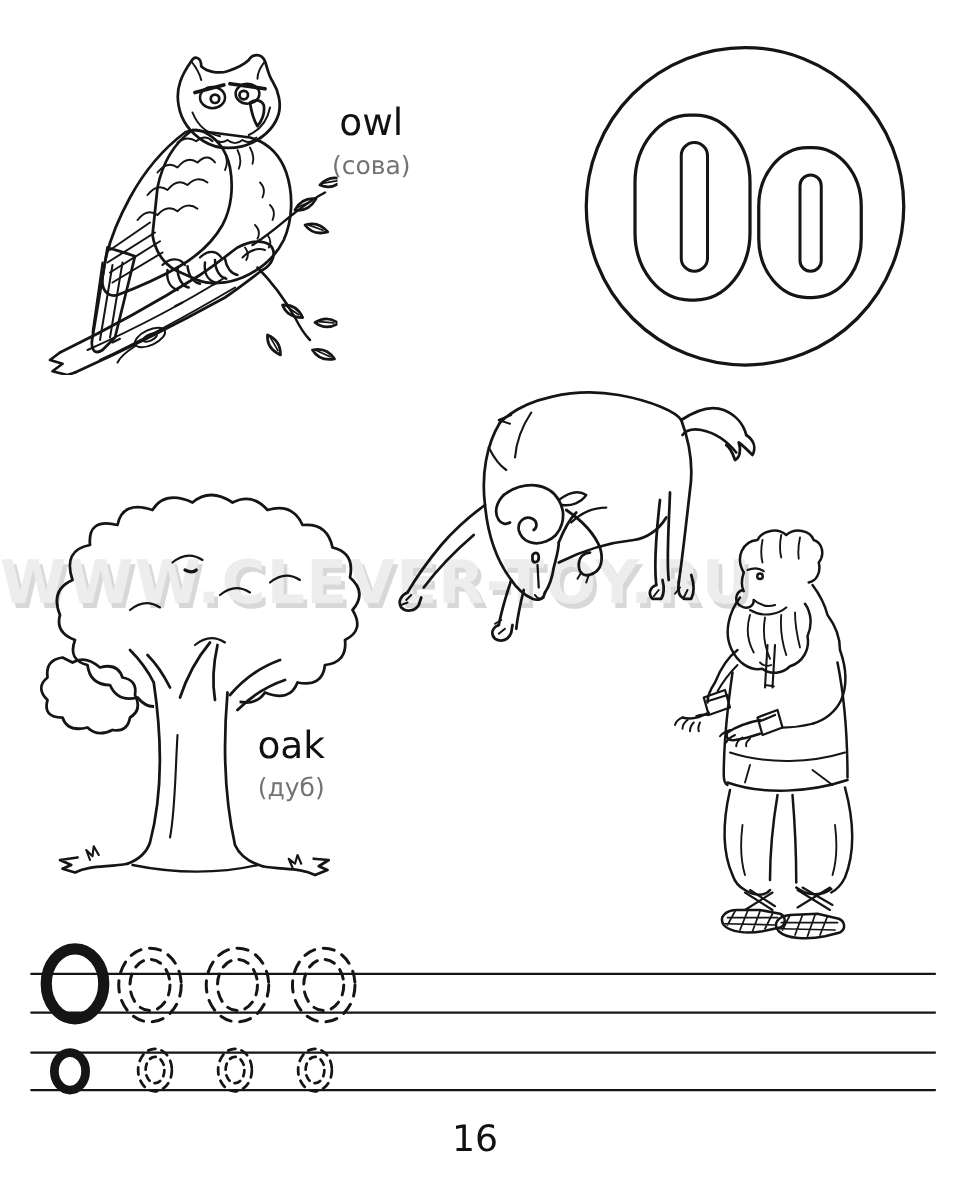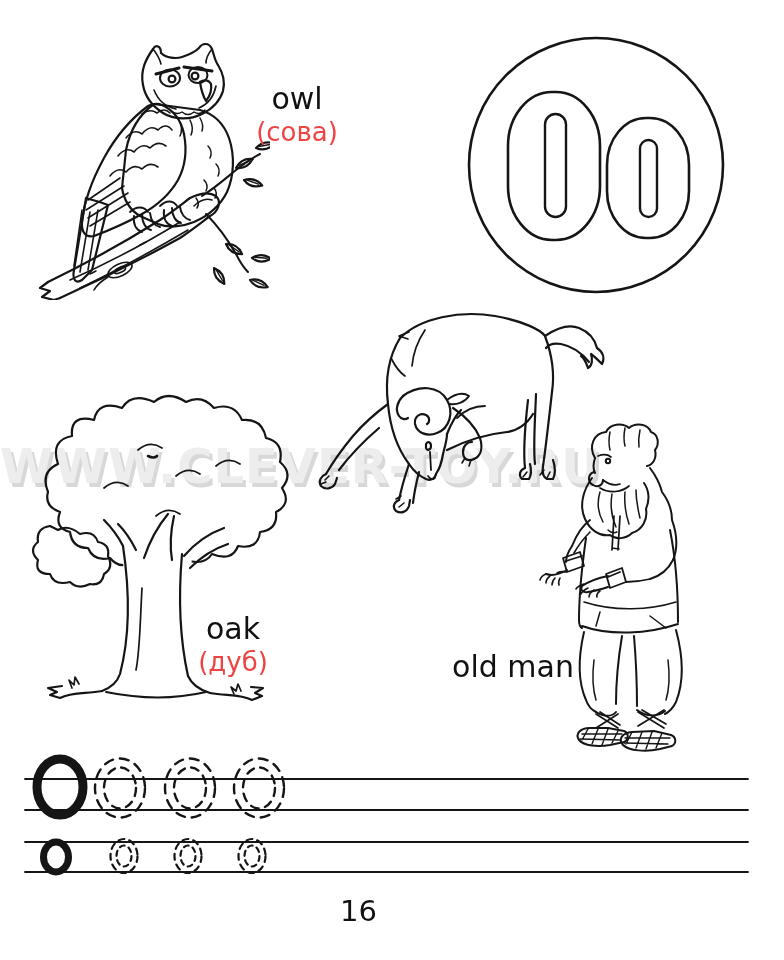--- a/index.html
+++ b/index.html
@@ -8,30 +8,30 @@
     background:#ffffff;overflow:hidden;
     font-family:"DejaVu Sans","Liberation Sans",sans-serif;
     color:#151515;
   }
   .art{position:absolute;z-index:2;}
   .art path,.art line,.art ellipse,.art circle,.art rect,.art polyline{
     stroke:#151515;fill:none;stroke-linecap:round;stroke-linejoin:round;
   }
   .label{position:absolute;z-index:4;text-align:center;transform:translate(-50%,0);white-space:nowrap;}
   .label .en{font-size:30px;line-height:34px;color:#111;}
-  .label .ru{font-size:26px;line-height:32px;color:#ef4444;}
+  .label .ru{font-size:20px;line-height:32px;color:#737373;}
   .watermark{
     position:absolute;z-index:6;left:0;top:438px;width:784px;
     text-align:left;font-size:48px;font-weight:bold;letter-spacing:1px;
     color:#ededed;text-shadow:3px 4px 0 #d8d8d8;
     mix-blend-mode:multiply;pointer-events:none;white-space:nowrap;
   }
   .page-number{
     position:absolute;z-index:4;left:340px;top:894px;width:80px;
-    font-size:29px;color:#111;
+    text-align:center;font-size:29px;color:#111;
   }
 </style>
 </head>
 <body>
 
 <div class="page">
 
   <svg class="art" style="left:30px;top:30px" width="240" height="270" viewBox="0 0 240 270">
     <g stroke-width="2.2">
 
@@ -260,27 +260,26 @@
       <path d="M95,318 L140,318 M94,323 L138,324 M102,312 L96,324 M112,312 L106,328 M122,312 L116,329 M132,313 L126,328" stroke-width="1.4"></path>
     </g>
   </svg>
 
   <div class="label" style="left:297px;top:82px">
     <div class="en">owl</div>
     <div class="ru">(сова)</div>
   </div>
 
 
-  <div class="label" style="left:233px;top:612px">
+  <div class="label" style="left:233px;top:580px">
     <div class="en">oak</div>
     <div class="ru">(дуб)</div>
   </div>
 
   <div class="label" style="left:513px;top:650px">
-    <div class="en">old man</div>
   </div>
 
   <svg class="art" style="left:0;top:748px" width="784" height="150" viewBox="0 0 784 150">
 
     <g>
       <line x1="25" y1="31" x2="748" y2="31" stroke-width="1.8"></line>
       <line x1="25" y1="62" x2="748" y2="62" stroke-width="1.8"></line>
       <ellipse cx="60" cy="39" rx="23" ry="28" stroke-width="9"></ellipse>
       <g>
         <ellipse cx="120" cy="40" rx="25" ry="29.5" stroke-width="2.4" stroke-dasharray="9,7"></ellipse>

